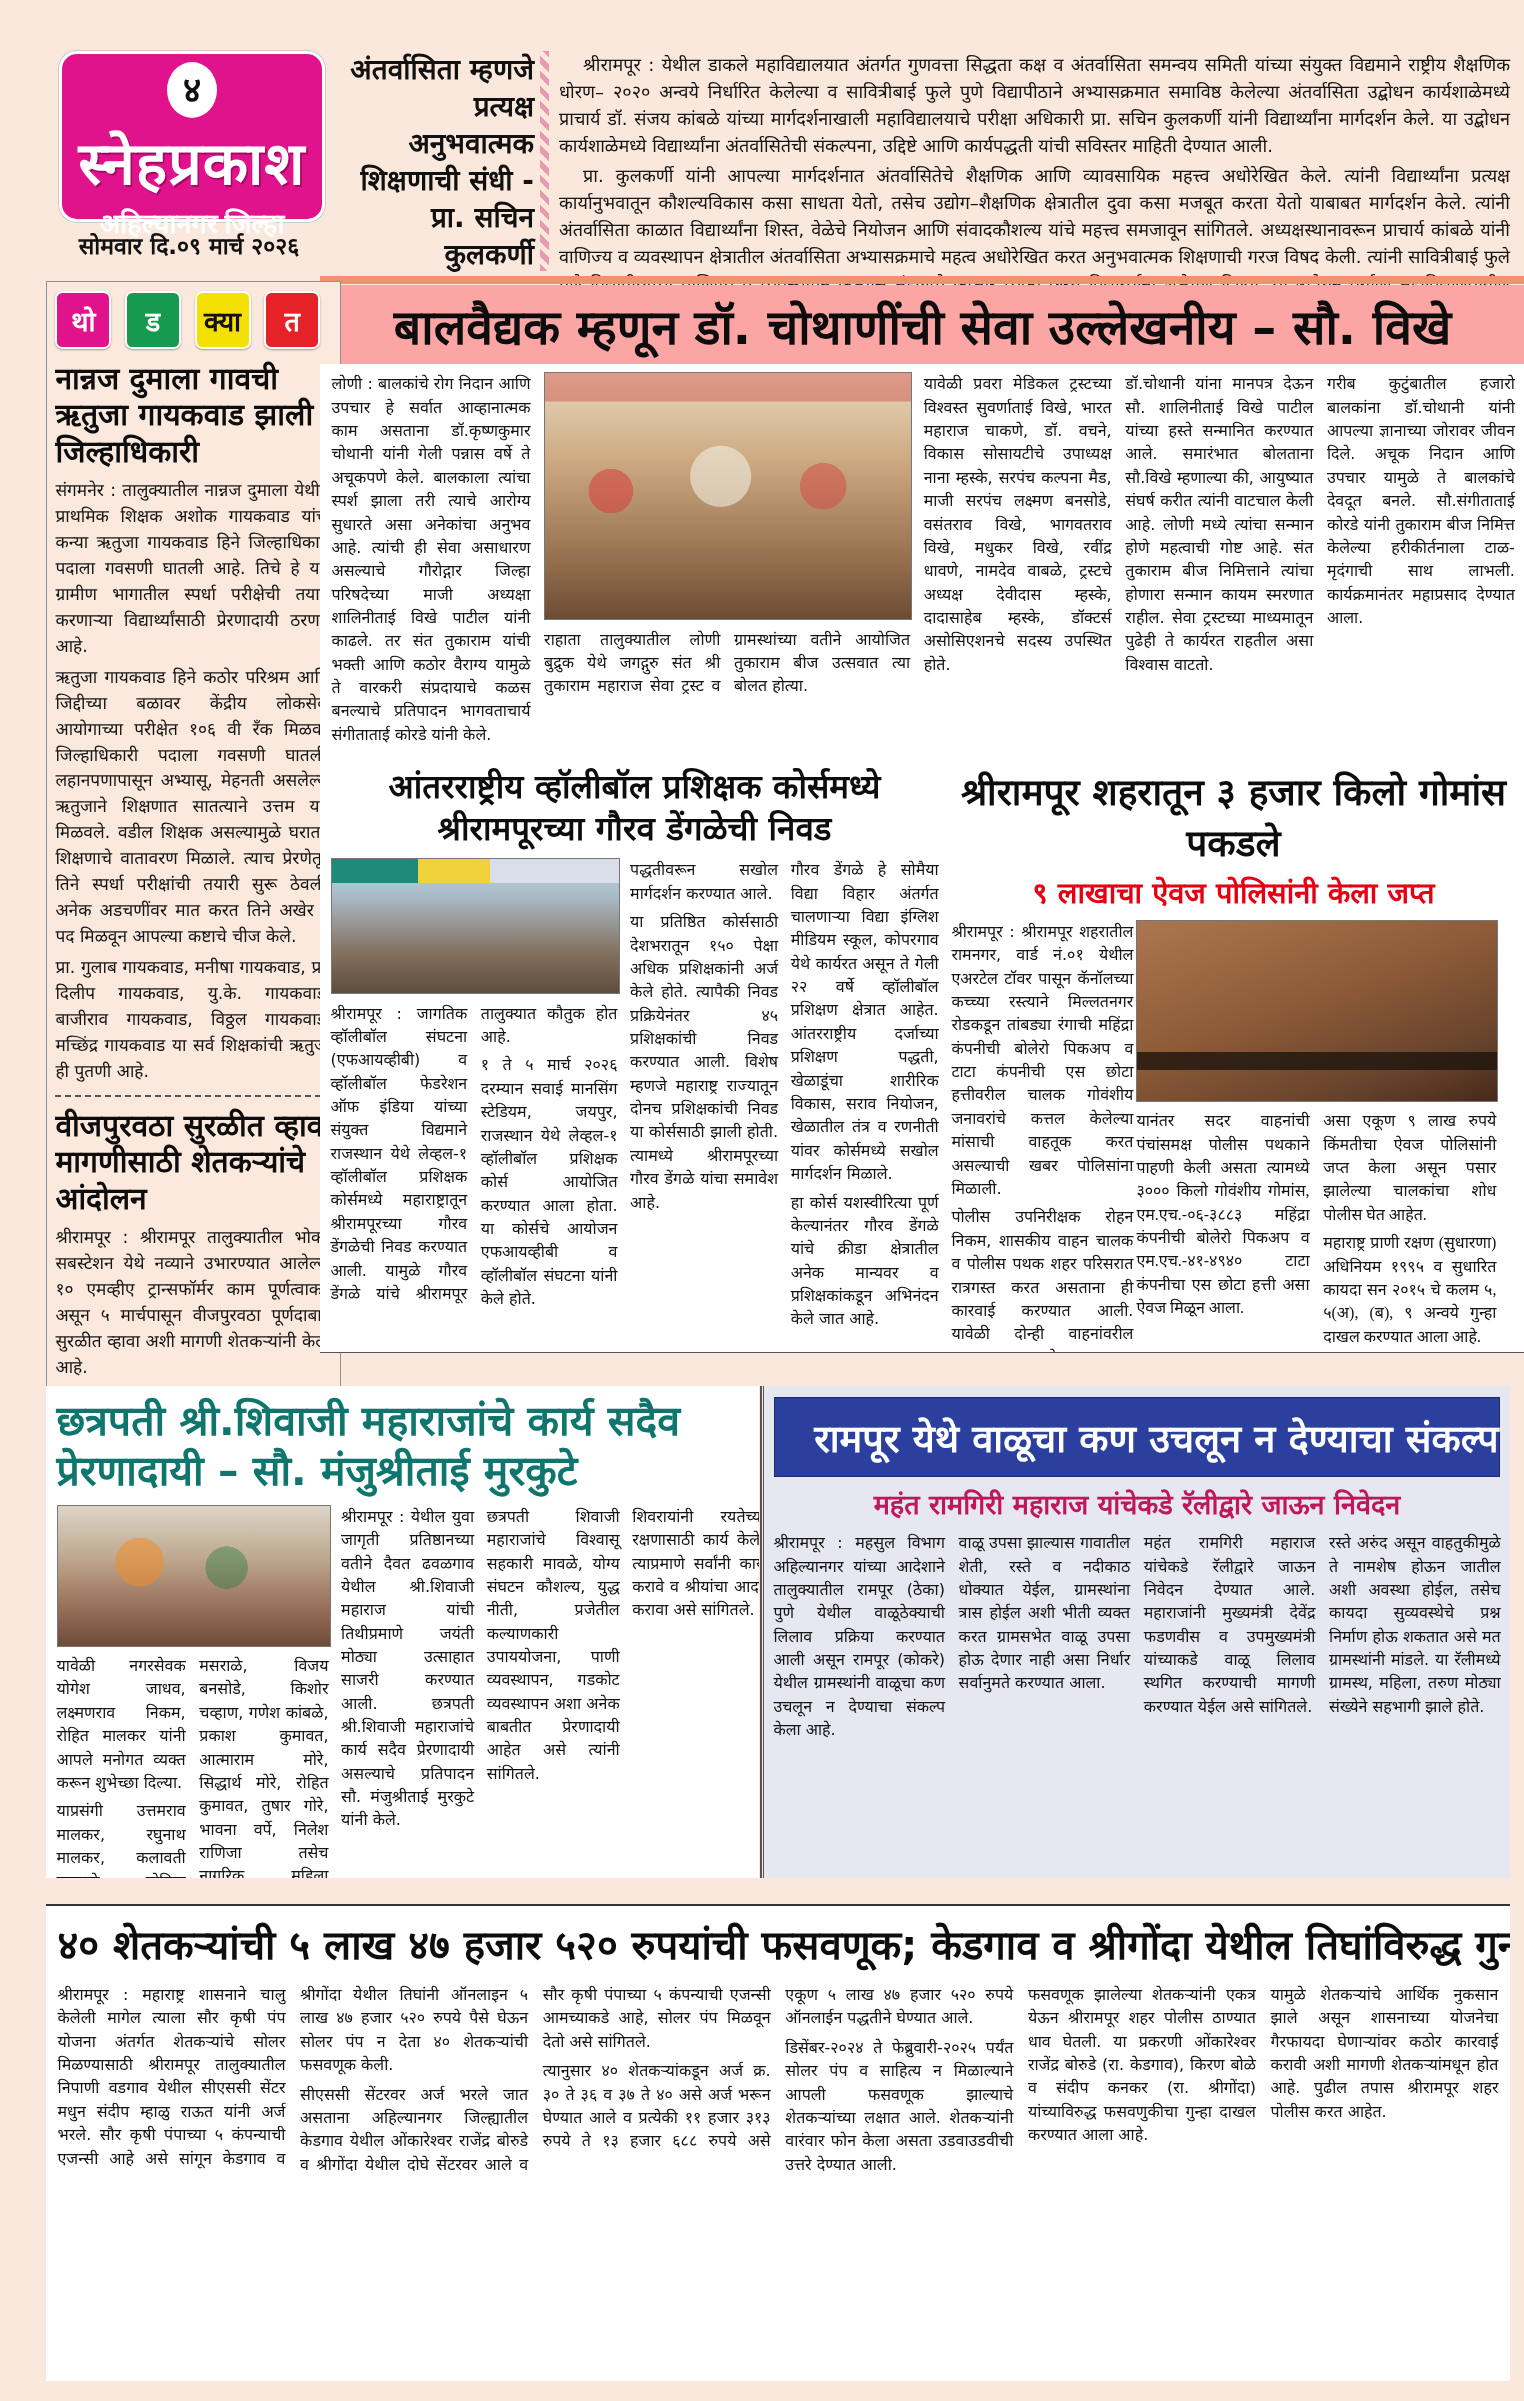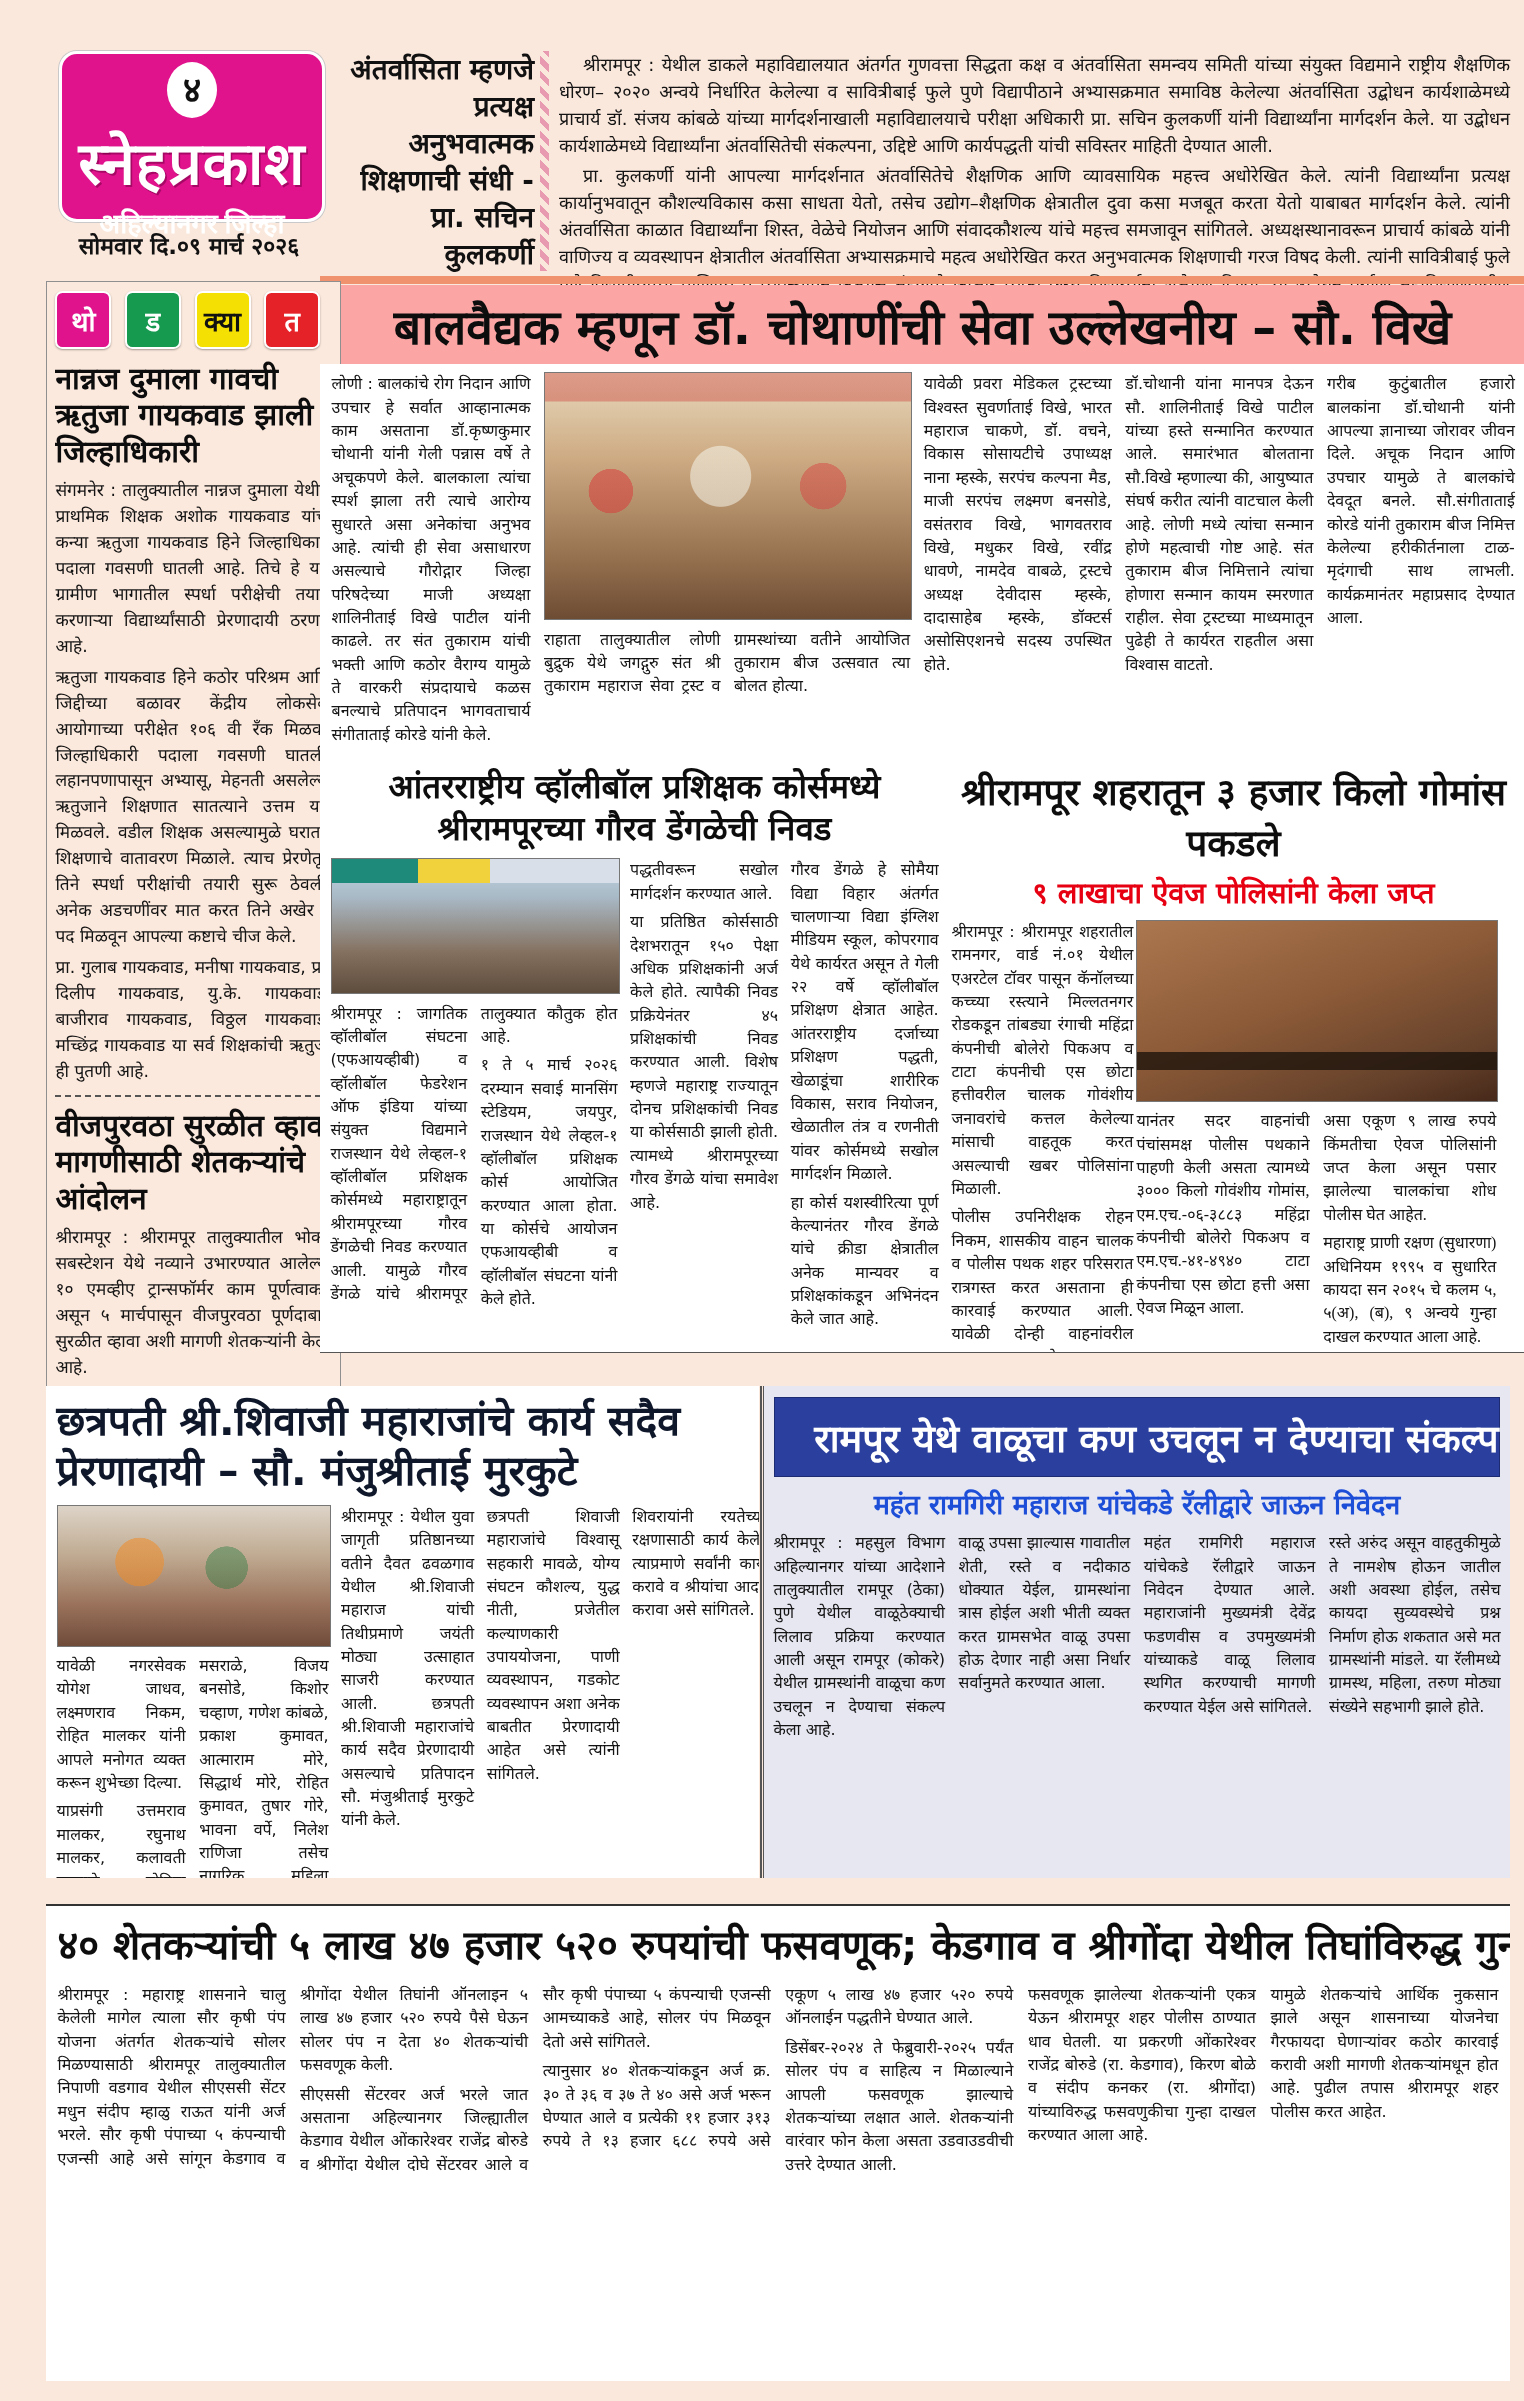--- a/index.html
+++ b/index.html
@@ -66,35 +66,35 @@
   .beef{left:942px;top:757px;width:583px;height:596px;background:#fff;border-bottom:1.6px solid #555;
     padding:6.3px 9.4px;overflow:hidden;}
   .beef h2{margin:2.1px 0 4.2px 0;text-align:center;font-size:37px;font-weight:800;color:#0d0d0d;}
   .beef h3{margin:0 0 9.4px 0;text-align:center;font-size:29px;font-weight:800;color:#e60012;}
   .bflex{display:flex;gap:3px;}
   .bcol1{width:182px;flex:0 0 auto;}
   .photo-cattle{width:360px;height:180px;background:linear-gradient(160deg,#ab7750 0%,#8d5b38 45%,#66422b 80%,#47291a 100%);}
   .photo-cattle::after{content:"";position:absolute;left:0;right:0;bottom:31px;height:18px;background:rgba(30,20,12,.8);}
   
   .shivaji{left:46px;top:1386px;width:713px;height:492px;background:#fff;padding:7.3px 10.5px;overflow:hidden;}
-  .shivaji h2{margin:3.1px 0 8.4px 0;font-size:41px;line-height:1.22;font-weight:800;color:#0f172a;}
+  .shivaji h2{margin:3.1px 0 8.4px 0;font-size:41px;line-height:1.22;font-weight:800;color:#0f766e;}
   .sflex{display:flex;gap:12.6px;}
   .sleft{width:272px;flex:0 0 auto;}
   .photo-shivaji{width:272px;height:140px;background:linear-gradient(180deg,#ddd4c8 0%,#c0ab92 35%,#9b735c 70%,#6f4b3a 100%);}
   .photo-shivaji::before{content:"";position:absolute;inset:0;background:
     radial-gradient(circle at 30% 40%, rgba(240,140,40,.55) 0 24px, transparent 24.6px),
     radial-gradient(circle at 62% 44%, rgba(30,120,60,.4) 0 21px, transparent 21.4px);}
   .scol{width:133px;flex:0 0 auto;}
   
   .sand{left:763px;top:1386px;width:747px;height:492px;background:#e7e7f2;padding:7.3px 9.4px;overflow:hidden;
     border-left:1.6px solid #555;}
   .sand-band{background:#2b3f9e;border:1px solid #1d2c72;margin:4.2px 1px 7.3px 1px;height:78px;
     display:flex;align-items:center;justify-content:flex-end;}
   .sand-band h2{margin:0;font-size:38px;font-weight:800;color:#ffffff;white-space:nowrap;}
-  .sand h3{margin:0 0 9.4px 0;text-align:center;font-size:27px;font-weight:800;color:#1d4ed8;}
+  .sand h3{margin:0 0 9.4px 0;text-align:center;font-size:27px;font-weight:800;color:#be185d;}
   .cols-4{column-count:4;column-gap:13.6px;}
   
   .fraud{left:46px;top:1904px;width:1464px;height:477px;background:#fff;border-top:2.1px solid #333;
     padding:6.3px 11.5px;overflow:hidden;}
   .fraud h2{margin:4.2px 0 11.5px 0;text-align:center;font-size:40px;font-weight:800;color:#0d0d0d;white-space:nowrap;}
   .cols-6{column-count:6;column-gap:14.6px;}
   .btxt{font-size:16px;line-height:1.46;text-align:justify;}
   .btxt p{margin:0 0 6.3px 0;}
   .vrule{position:absolute;background:#555;}
 </style>

